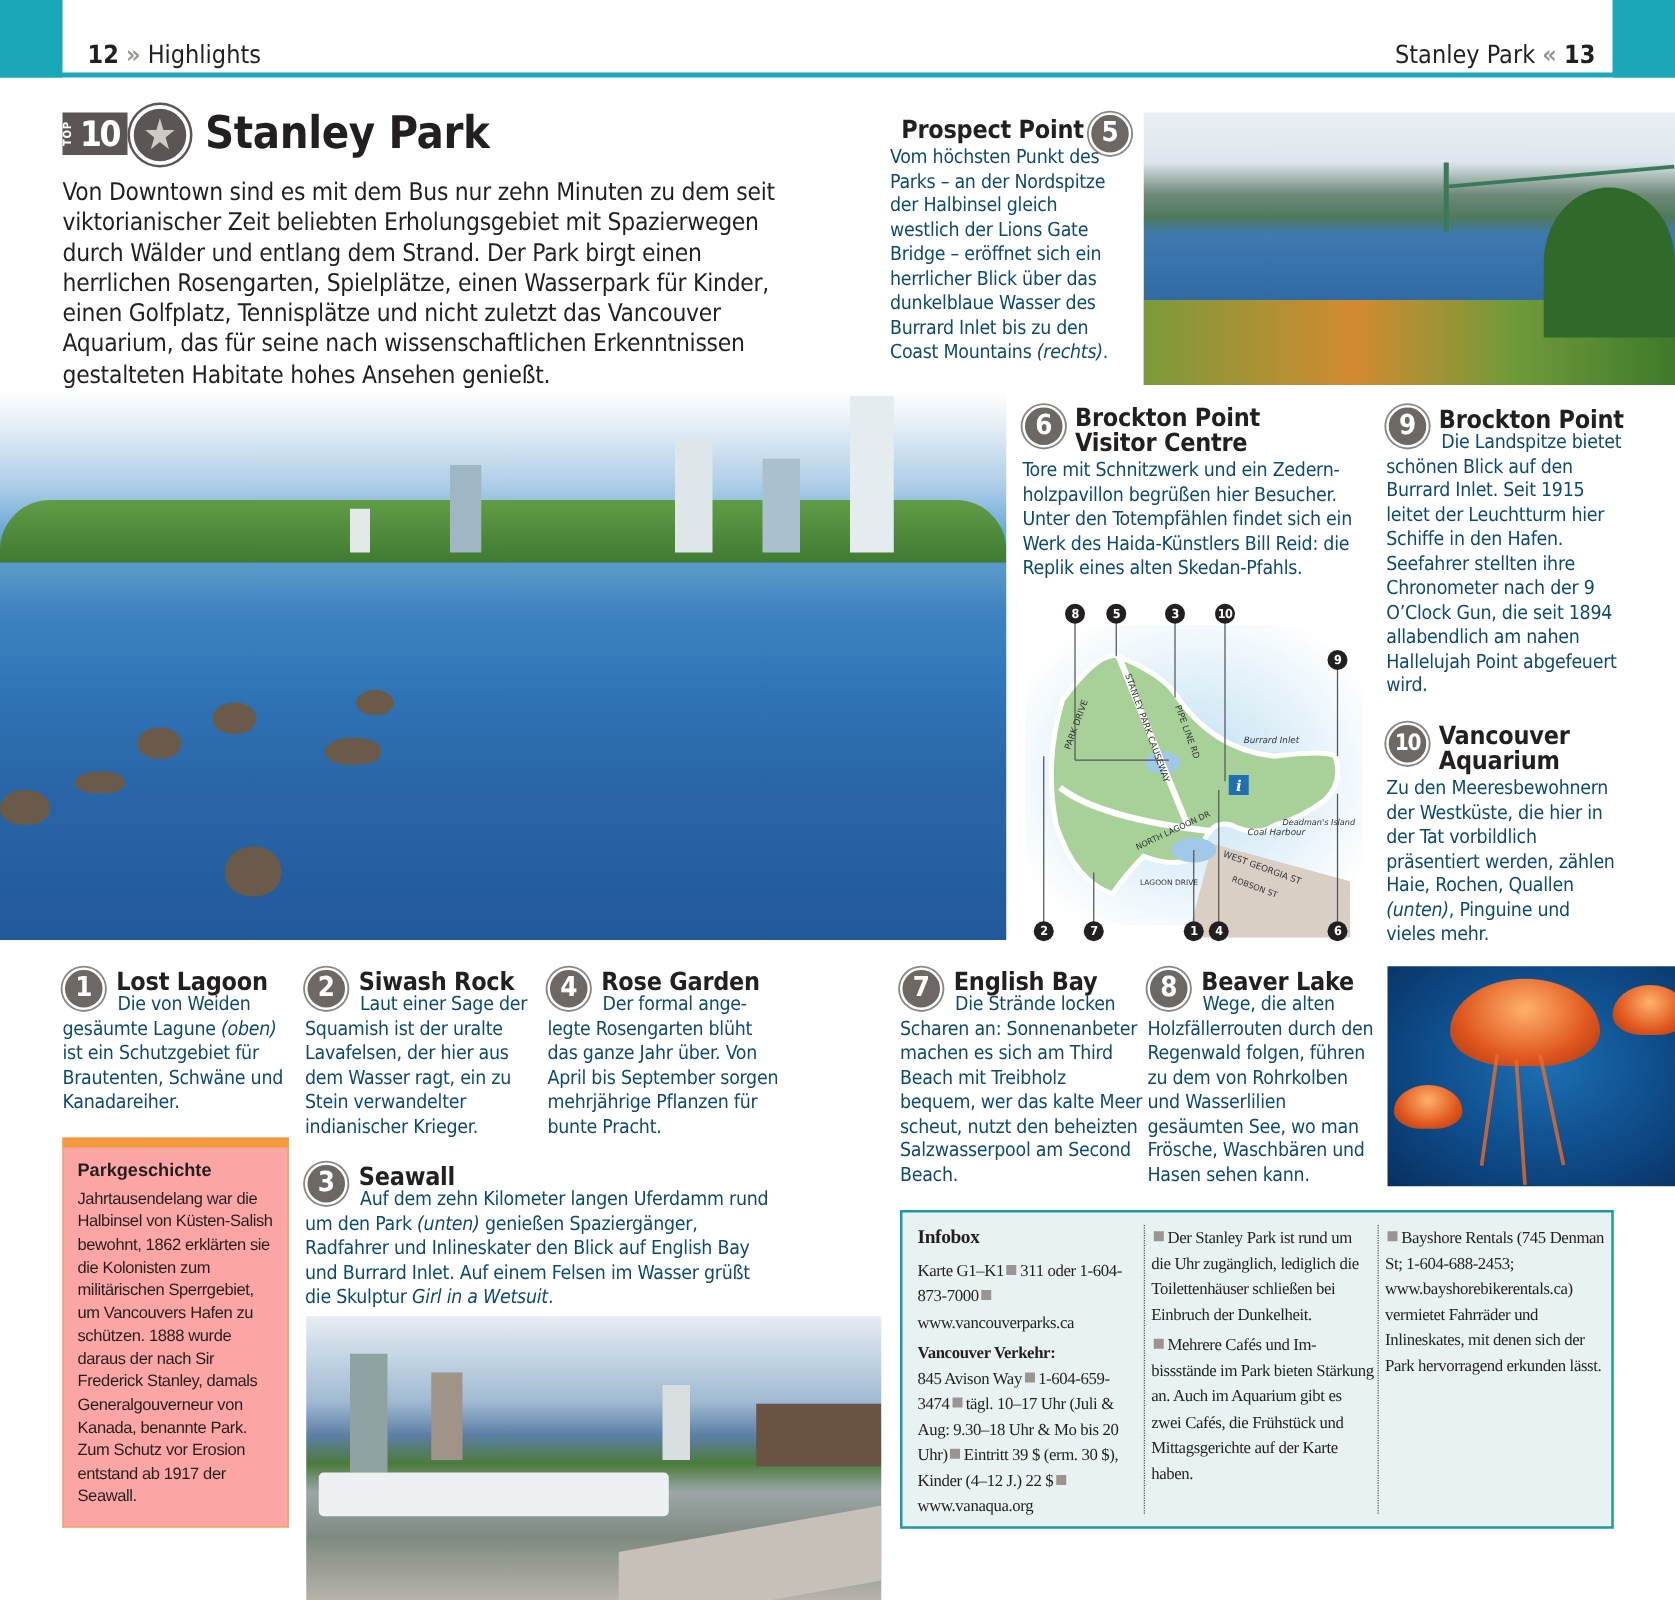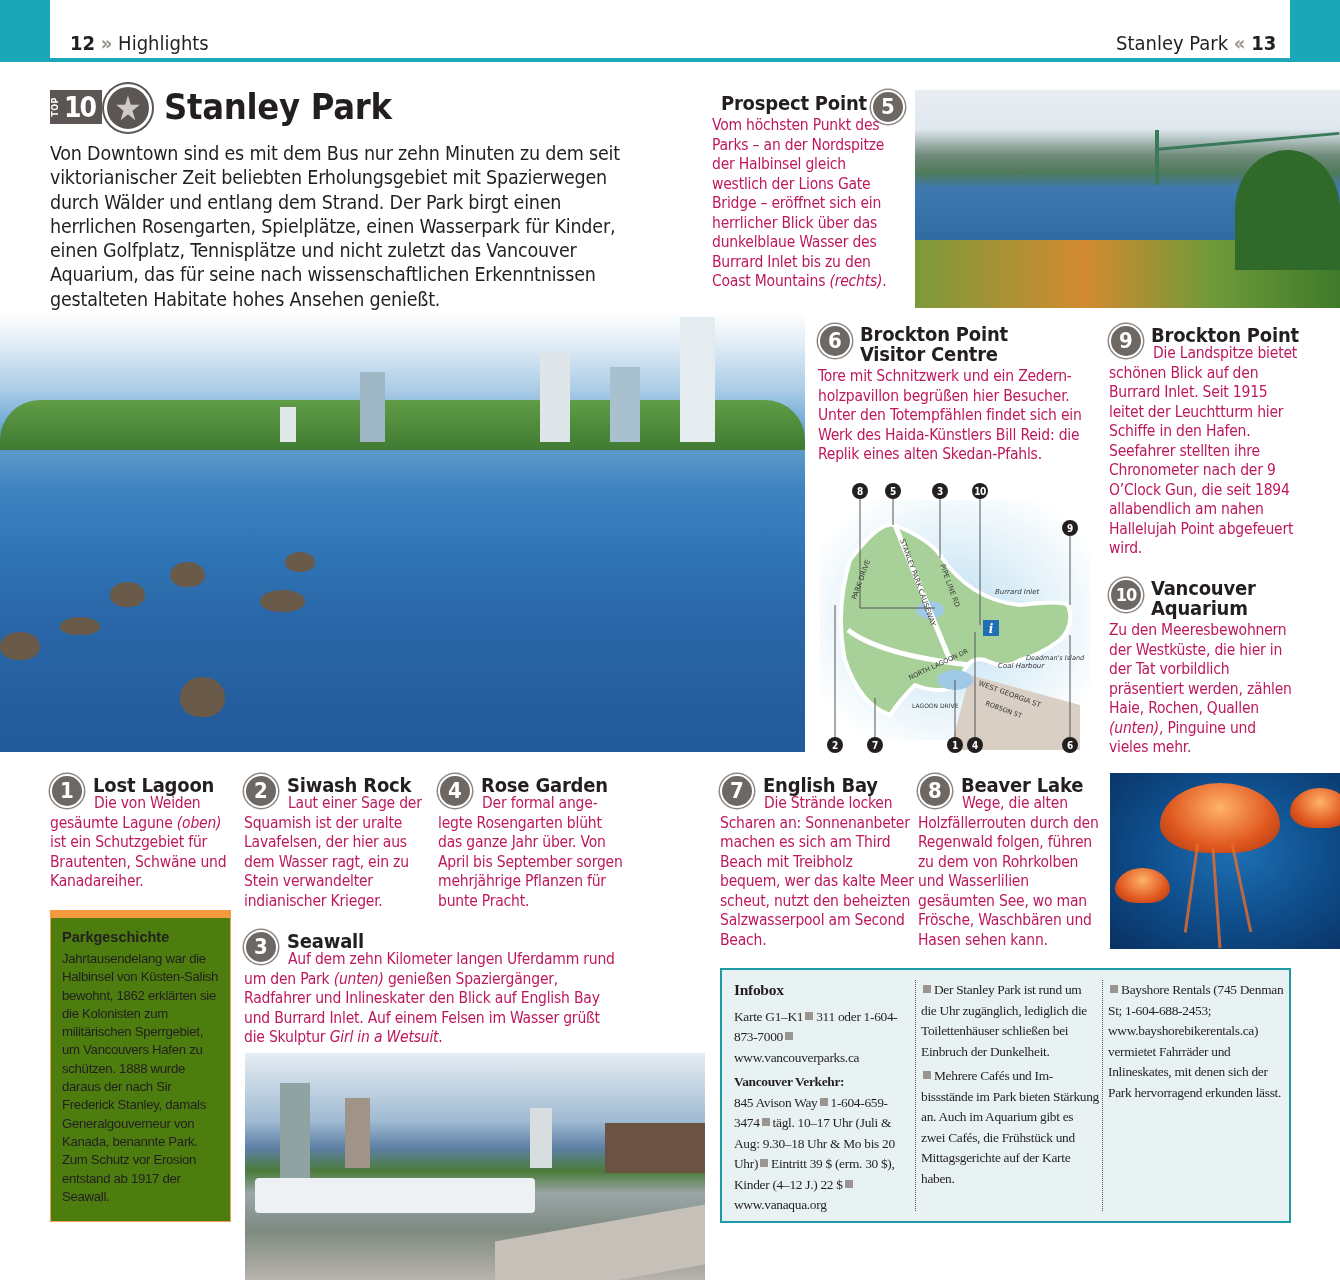--- a/index.html
+++ b/index.html
@@ -1,18 +1,18 @@
 <!DOCTYPE html>
 <html><head>
 <meta charset="utf-8">
 <style>
   *{box-sizing:border-box;margin:0;padding:0}
   body{width:1340px;height:1280px;background:#fff;position:relative;overflow:hidden;font-family:"DejaVu Sans Condensed","DejaVu Sans",sans-serif;color:#231f20}
   .abs{position:absolute}
-  .txt{font-size:15.5px;line-height:19.5px;color:#be185d;letter-spacing:-0.2px}
+  .txt{font-size:15.5px;line-height:19.5px;color:#0c4a6e;letter-spacing:-0.2px}
   .txt i{font-style:italic}
   
   .tab-left{left:0;top:0;width:50px;height:62px;background:#1aa7b8}
   .tab-right{left:1290px;top:0;width:50px;height:62px;background:#1aa7b8}
   .hdr-line{left:0;top:58px;width:1340px;height:4px;background:#1aa7b8}
   .hdr{top:30px;font-size:20px;line-height:26px}
   .hdr b{font-weight:bold}
   .chev{color:#9a948f;font-weight:bold}
   
   .top10{left:50px;top:90px;width:52px;height:34px;background:#5b5654;color:#fff;display:flex;align-items:center}
@@ -32,21 +32,21 @@
   .goose{position:absolute;background:#6a5a4a;border-radius:50% 50% 45% 45%}
   .photo-prospect{left:915px;top:90px;width:425px;height:218px;overflow:hidden;background:linear-gradient(180deg,#e9eef3 0%,#dfe7ee 18%,#6f8a7a 30%,#4f7a5a 38%,#3f79b0 45%,#2f6aa3 70%,#2a5f93 100%)}
   .photo-marina{left:245px;top:1053px;width:460px;height:227px;overflow:hidden;background:linear-gradient(180deg,#e6edf3 0%,#9fbad2 30%,#5d7fa5 42%,#4b7b3a 52%,#9ca6a9 62%,#7d8a80 78%,#b8b3ac 100%)}
   .photo-jelly{left:1110px;top:773px;width:230px;height:176px;overflow:hidden;background:radial-gradient(ellipse at 55% 45%,#1d6fb3 0%,#0f4e8c 50%,#083061 100%)}
   .jelly{position:absolute;border-radius:50% 50% 40% 40%/60% 60% 40% 40%;background:radial-gradient(ellipse at 50% 35%,#ffb26a,#e0581f 60%,#a63412)}
   .tent{position:absolute;width:3px;background:#e96b2a;opacity:.8}
   
   .map{left:820px;top:480px;width:270px;height:280px}
   .map-pin{width:16px;height:16px;border-radius:50%;background:#231f20;color:#fff;font-size:10px;font-weight:bold;display:flex;align-items:center;justify-content:center;letter-spacing:-0.5px}
   
-  .history{left:50px;top:910px;width:181px;height:312px;background:#4d7c0f;border:1px solid #f0a050;border-top:8px solid #f39a3d}
+  .history{left:50px;top:910px;width:181px;height:312px;background:#fca5a5;border:1px solid #f0a050;border-top:8px solid #f39a3d}
   .history .t{font-family:"Liberation Sans",sans-serif;font-size:14.5px;font-weight:bold;margin:11px 0 5px 11px}
   .history .b{font-family:"Liberation Sans",sans-serif;font-size:13.2px;line-height:18.3px;margin:0 6px 0 11px;letter-spacing:-0.3px}
   
   .infobox{left:720px;top:968px;width:571px;height:255px;background:#e8f2f2;border:2px solid #1d9aa3}
   .ib-col{position:absolute;top:0;font-family:Liberation Serif, serif;font-size:13.4px;line-height:20.5px;letter-spacing:-0.3px;color:#231f20}
   .ib-col p{margin-bottom:4px}
   .ib-sep{position:absolute;top:10px;bottom:10px;border-left:1px dotted #555}
   .sq{display:inline-block;width:8px;height:8px;background:#9b9592;margin:0 3px 1px 2px}
   .ib-title{font-weight:bold;font-size:15.5px;margin:10px 0 6px}
 </style>

